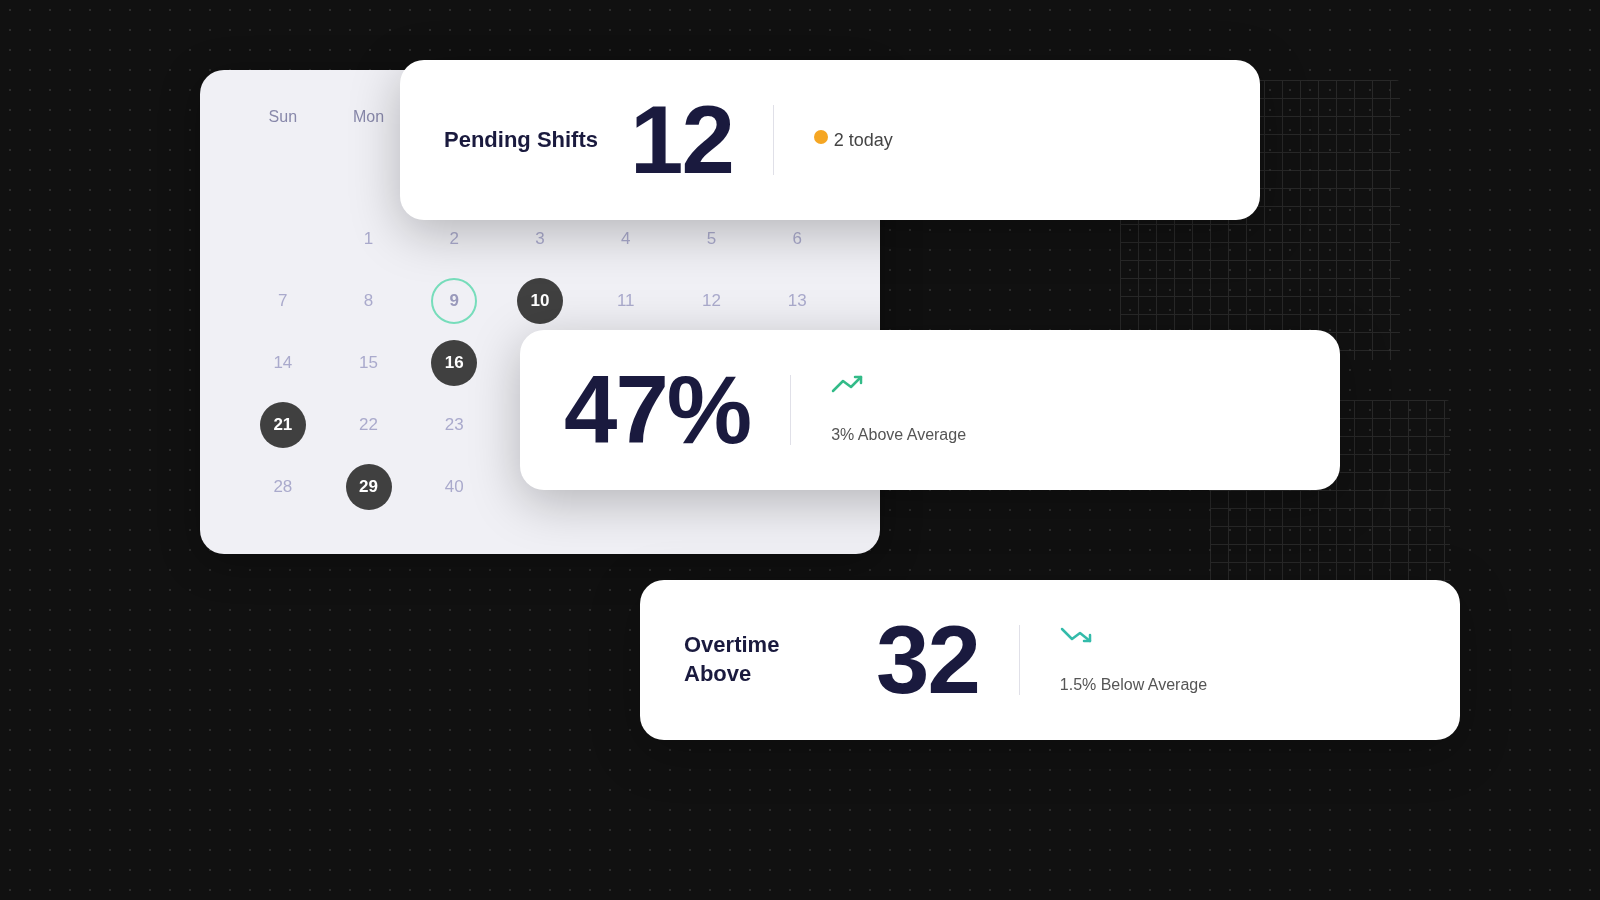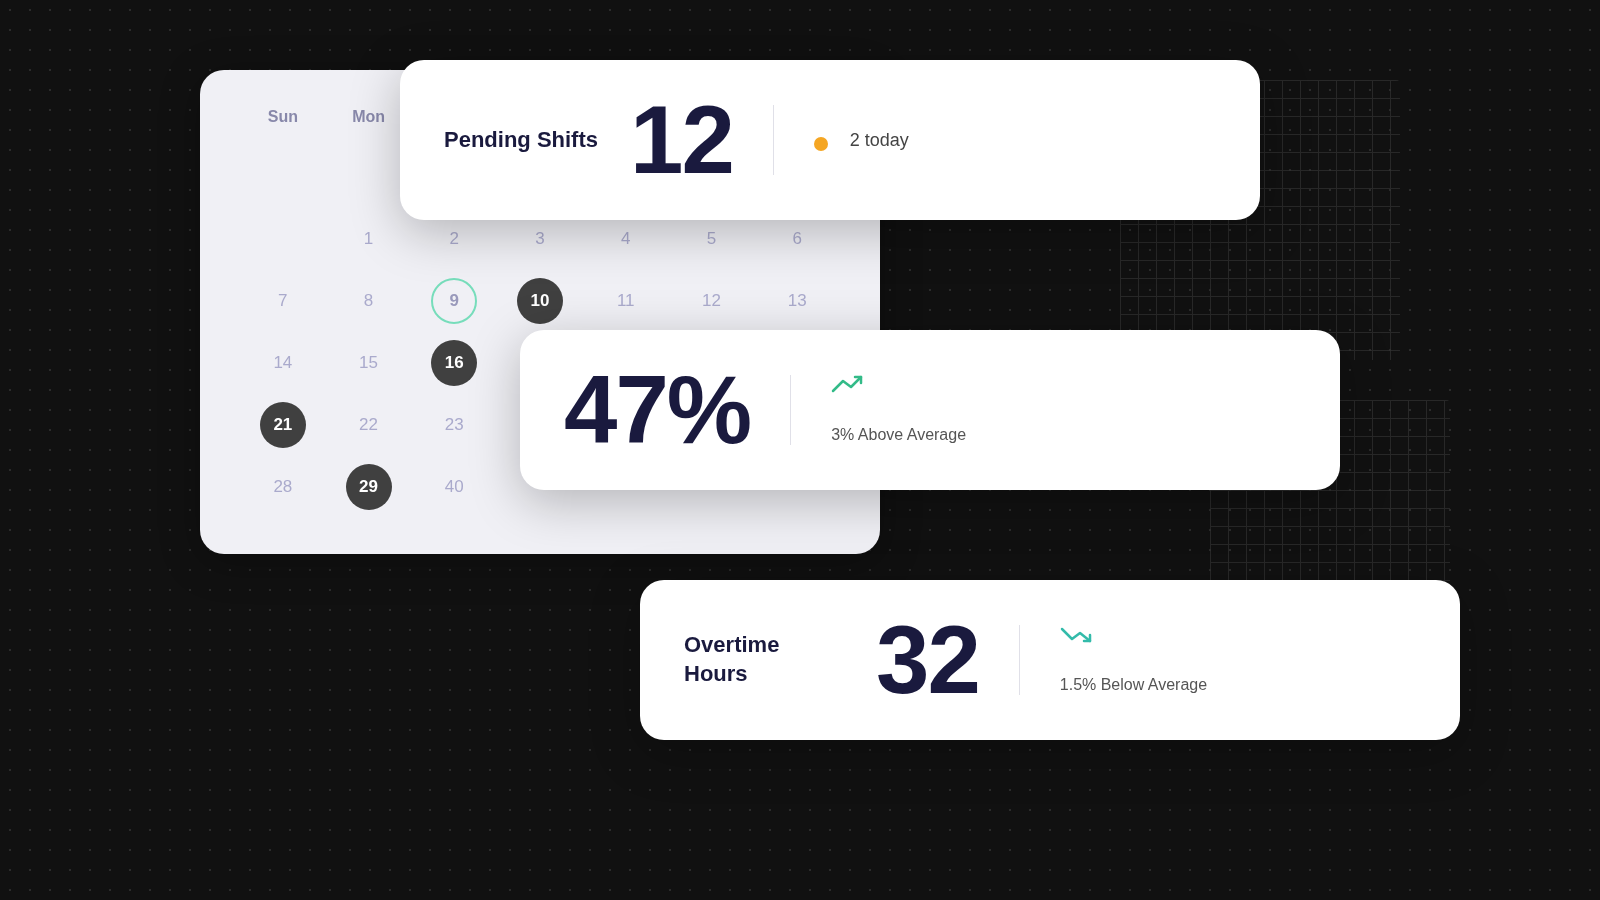--- a/index.html
+++ b/index.html
@@ -75,21 +75,21 @@
 
     .calendar-header {
       display: grid;
       grid-template-columns: repeat(7, 1fr);
       margin-bottom: 16px;
     }
 
     .calendar-header .day-name {
       text-align: center;
       font-size: 16px;
-      font-weight: 700;
+      font-weight: 400;
       color: #8888aa;
       padding: 8px 0;
     }
 
     .calendar-body {
       display: grid;
       grid-template-columns: repeat(7, 1fr);
       row-gap: 8px;
     }
 
@@ -173,25 +173,24 @@
       height: 14px;
       border-radius: 50%;
       background: #f5a623;
       display: inline-block;
       margin-right: 6px;
       flex-shrink: 0;
     }
 
     .dot-meta-row {
       display: flex;
-      align-items: flex-end;
+      align-items: flex-start;
       font-size: 18px;
       color: #444;
       font-weight: 500;
-      gap: 16px;
     }
 
     
     .card-pending {
       top: 20px;
       left: 200px;
       width: 860px;
     }
 
     
@@ -304,21 +303,21 @@
         <svg width="32" height="20" viewBox="0 0 32 20" fill="none">
           <polyline points="2,16 12,6 20,12 30,2" stroke="#33bb88" stroke-width="2.5" fill="none" stroke-linecap="round" stroke-linejoin="round"></polyline>
           <polyline points="24,2 30,2 30,8" stroke="#33bb88" stroke-width="2.5" fill="none" stroke-linecap="round" stroke-linejoin="round"></polyline>
         </svg>
       </span>
       <span>3% Above Average</span>
     </div>
   </div>
 
   <div class="stat-card card-overtime">
-    <div class="stat-label">Overtime Hours</div>
+    <div class="stat-label">Overtime Above</div>
     <div class="stat-value">32</div>
     <div class="divider-line"></div>
     <div class="stat-meta">
       <span class="trend-icon trend-down">
         <svg width="32" height="20" viewBox="0 0 32 20" fill="none">
           <polyline points="2,4 12,14 20,8 30,16" stroke="#33bbaa" stroke-width="2.5" fill="none" stroke-linecap="round" stroke-linejoin="round"></polyline>
           <polyline points="24,16 30,16 30,10" stroke="#33bbaa" stroke-width="2.5" fill="none" stroke-linecap="round" stroke-linejoin="round"></polyline>
         </svg>
       </span>
       <span>1.5% Below Average</span>

